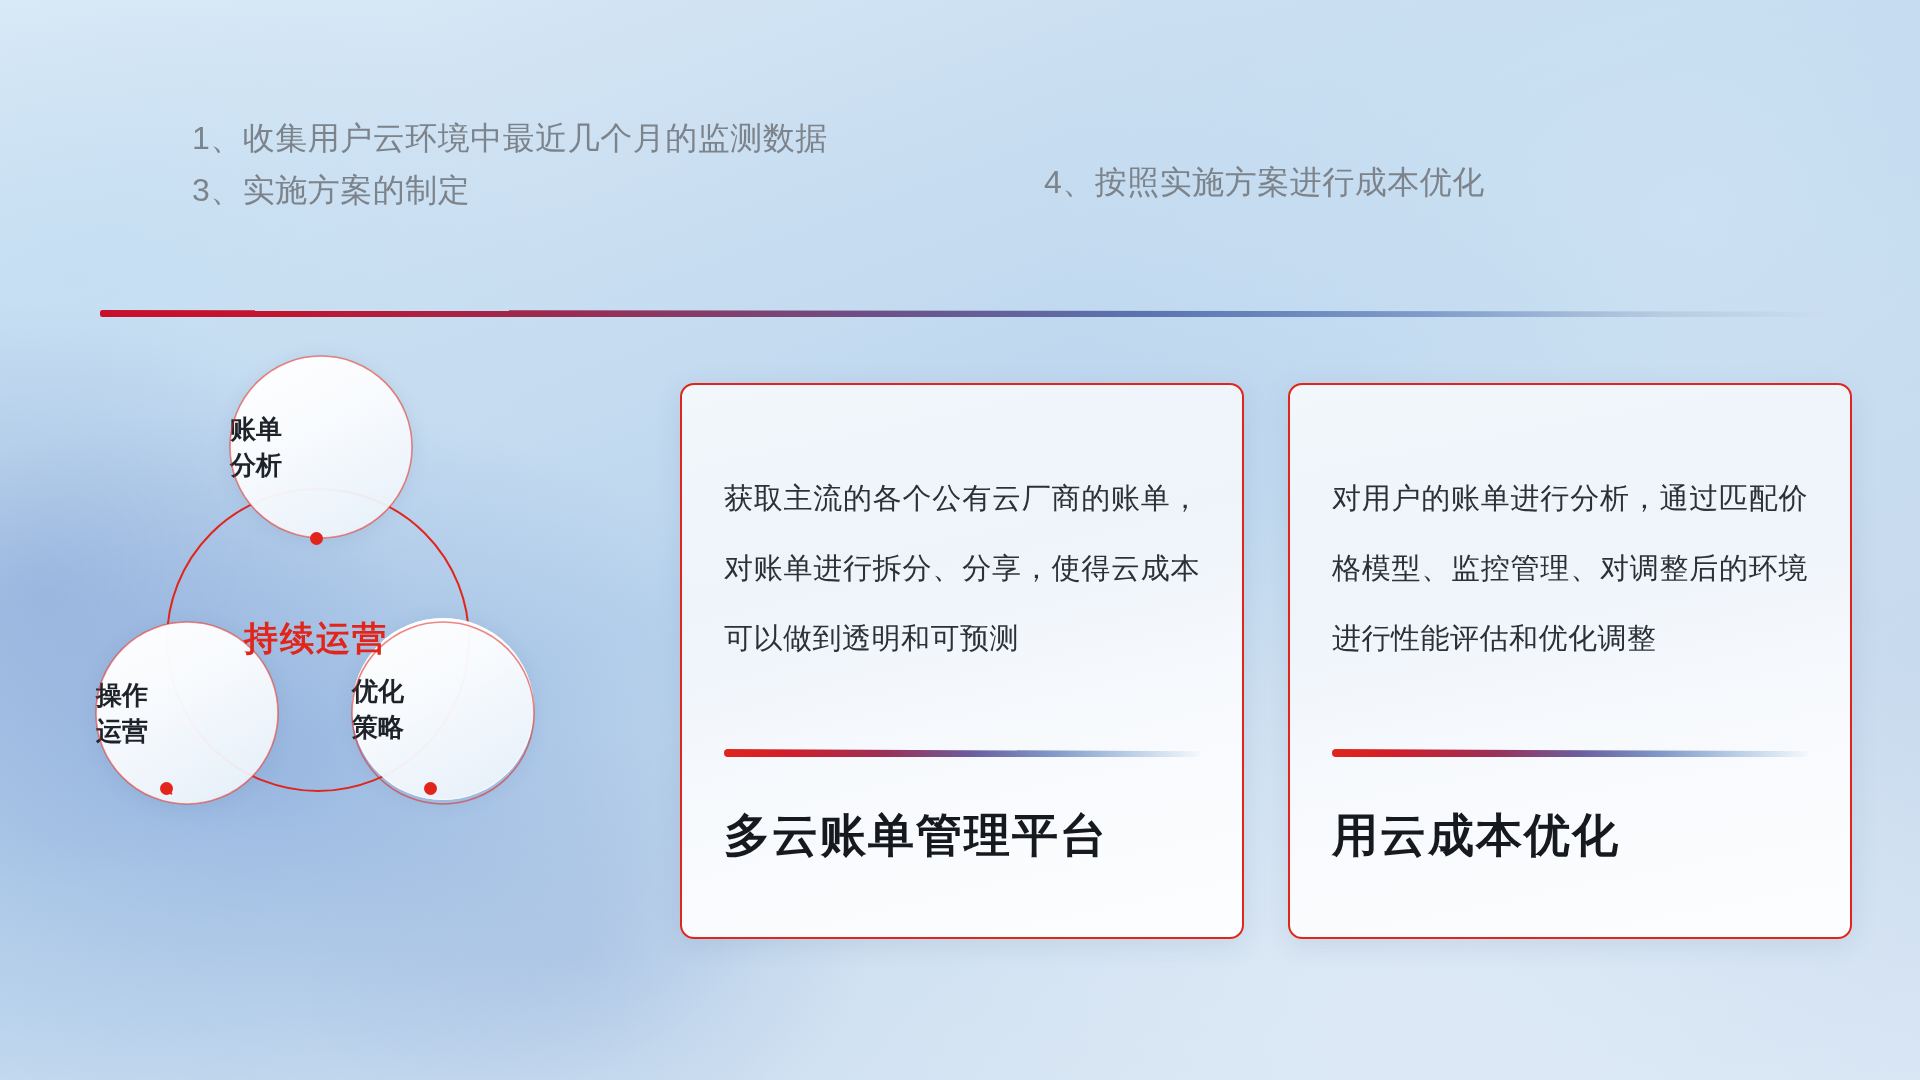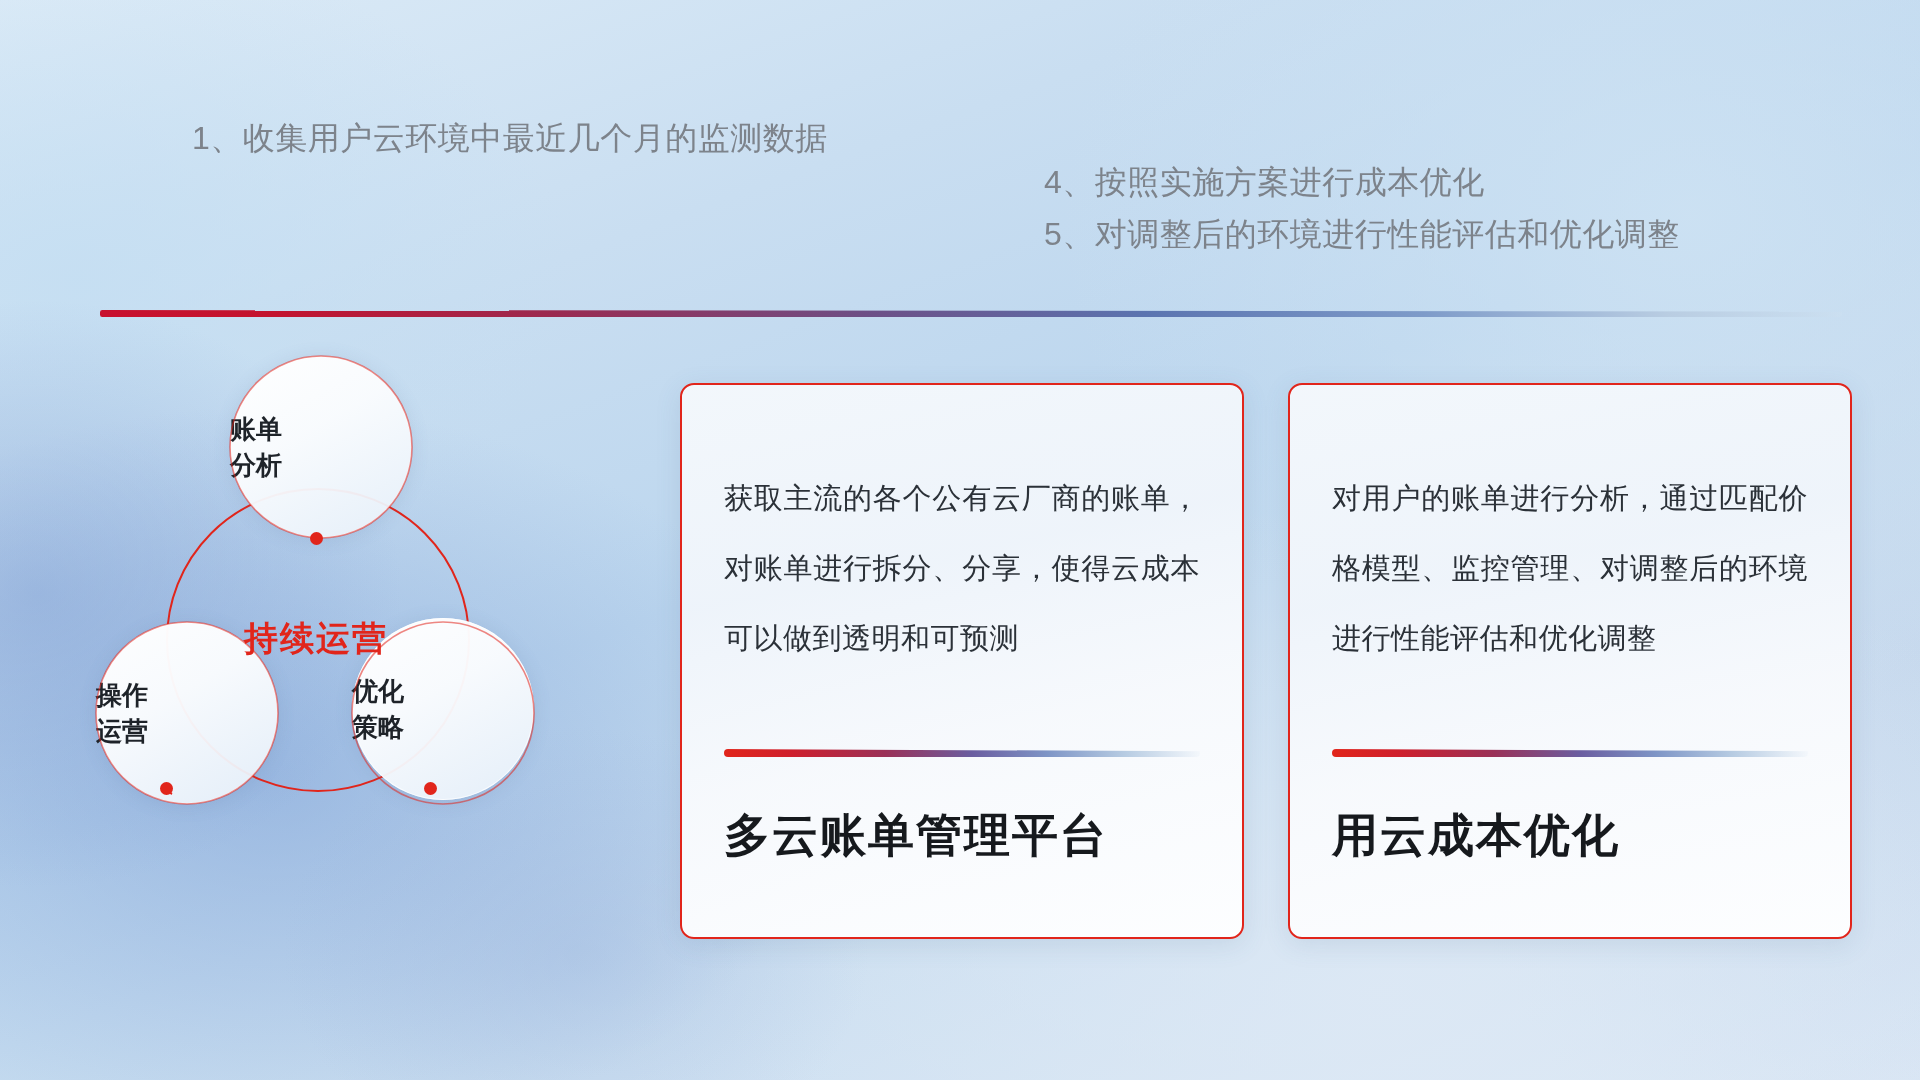--- a/index.html
+++ b/index.html
@@ -205,25 +205,25 @@
     color: #16191d;
   }
 </style>
 </head>
 <body>
 
 <div id="stage">
 
   <div class="steps steps-left">
     <div class="step-line">1、收集用户云环境中最近几个月的监测数据</div>
+    <div class="step-line">3、实施方案的制定</div>
   </div>
 
   <div class="steps steps-right">
     <div class="step-line">4、按照实施方案进行成本优化</div>
-    <div class="step-line">5、对调整后的环境进行性能评估和优化调整</div>
   </div>
 
   <div class="top-rule"></div>
 
   <div class="venn">
 
     <svg class="arc-svg" viewBox="0 0 530 600">
       <circle cx="225" cy="97" r="91" fill="none" stroke="#e1251b" stroke-width="1.6" opacity="0.55"></circle>
       <circle cx="91" cy="363" r="91" fill="none" stroke="#e1251b" stroke-width="1.6" opacity="0.55"></circle>
       <circle cx="347" cy="363" r="91" fill="none" stroke="#e1251b" stroke-width="1.6" opacity="0.55"></circle>

